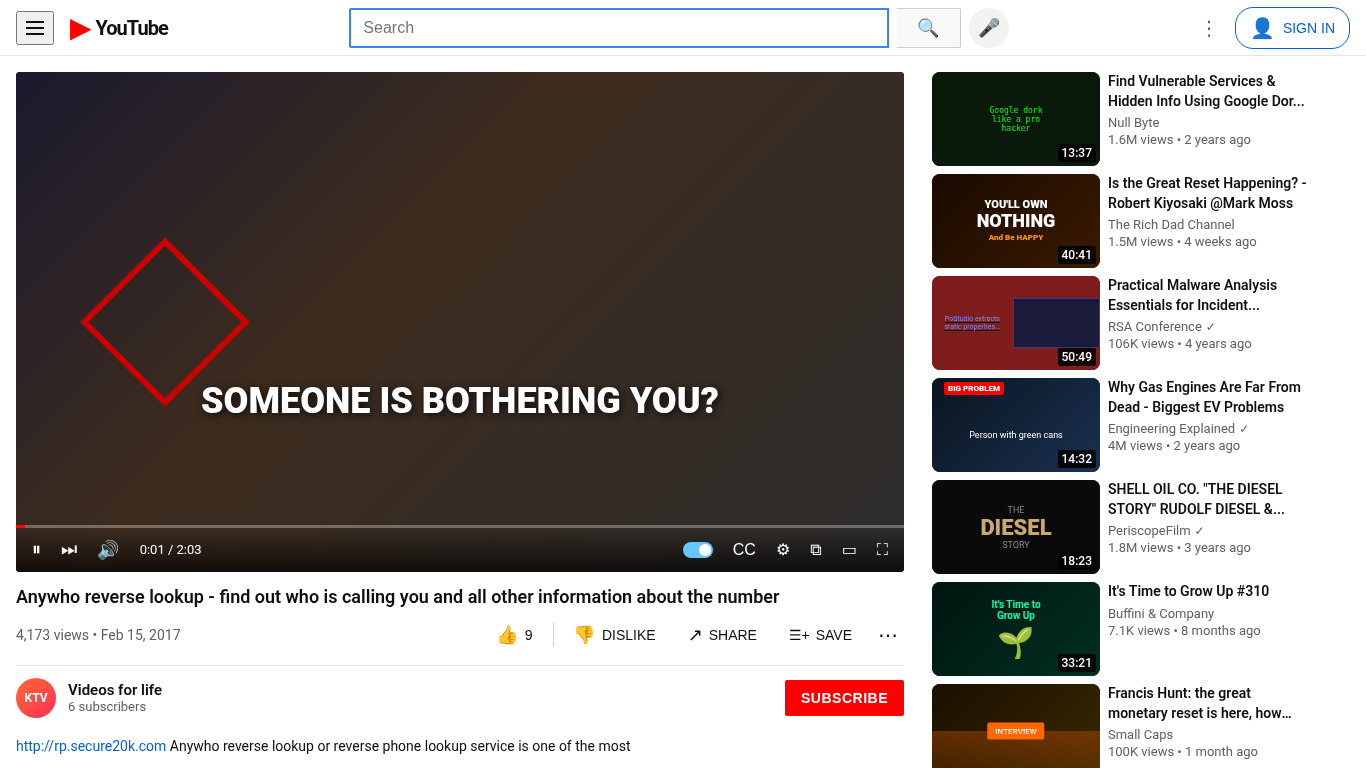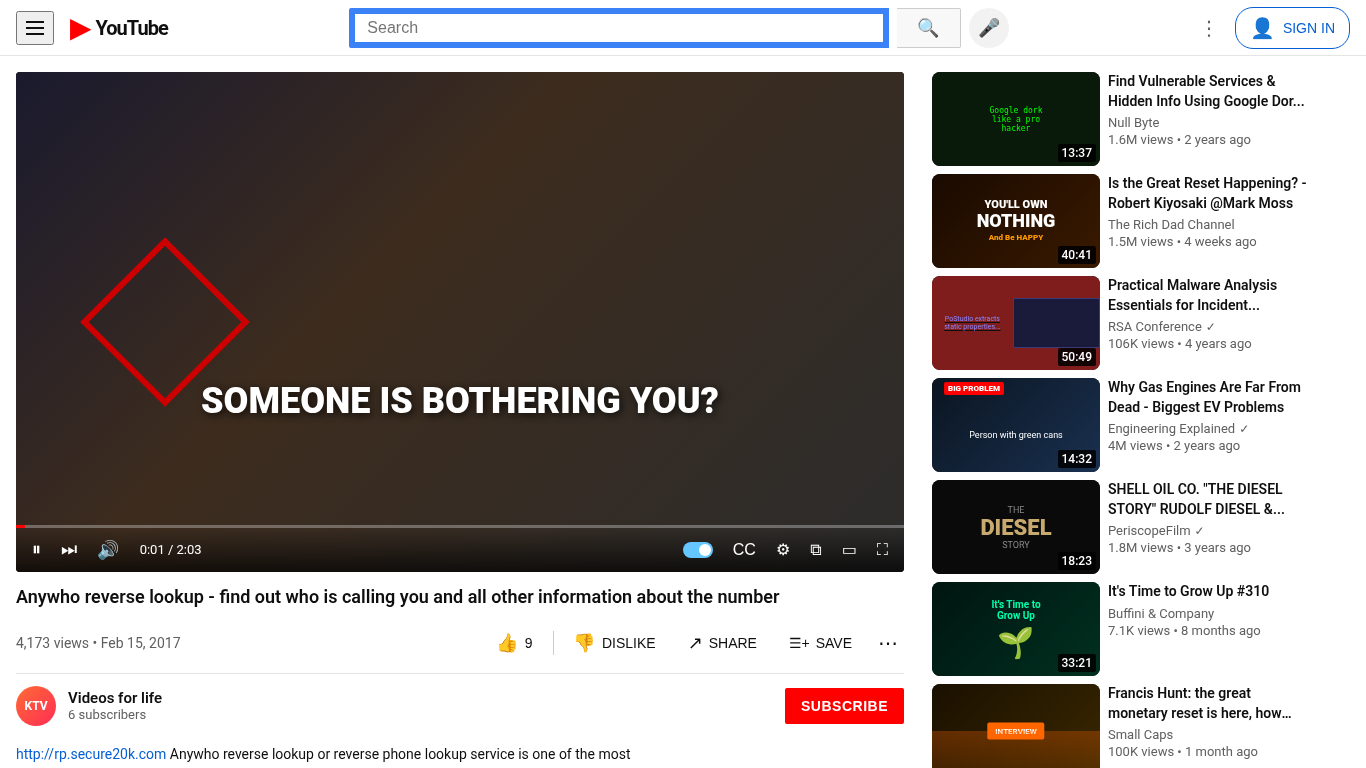--- a/index.html
+++ b/index.html
@@ -13,21 +13,21 @@
     }
     #header-left { display: flex; align-items: center; gap: 16px; }
     .hamburger-icon { display: flex; flex-direction: column; gap: 4px; cursor: pointer; padding: 8px; }
     .hamburger-icon span { display: block; width: 18px; height: 2px; background: #0f0f0f; }
     .yt-logo { display: flex; align-items: center; gap: 4px; cursor: pointer; }
     .yt-logo-icon { color: red; font-size: 28px; }
     .yt-logo-text { font-size: 20px; font-weight: 700; letter-spacing: -1px; color: #0f0f0f; }
 
     #header-center { flex: 1; display: flex; align-items: center; justify-content: center; gap: 8px; }
     .search-bar {
-      display: flex; align-items: center; border: 6px solid #3b82f6; border-radius: 2px 0 0 2px;
+      display: flex; align-items: center; border: 2px solid #3b82f6; border-radius: 2px 0 0 2px;
       height: 40px; width: 540px;
     }
     .search-bar input {
       flex: 1; border: none; outline: none; padding: 0 12px; font-size: 16px; color: #0f0f0f;
       background: transparent;
     }
     .search-btn {
       height: 40px; width: 64px; background: #f8f8f8; border: 1px solid #ccc; border-left: none;
       border-radius: 0 2px 2px 0; cursor: pointer; display: flex; align-items: center; justify-content: center;
     }
@@ -93,21 +93,21 @@
     .toggle-switch.on { background: #65c7ff; }
     .toggle-knob {
       width: 12px; height: 12px; background: #fff; border-radius: 50%;
       position: absolute; top: 2px; transition: left 0.2s;
     }
     .toggle-switch .toggle-knob { left: 16px; }
 
     
     #video-info { padding: 12px 0; }
     .video-title { font-size: 18px; font-weight: 600; line-height: 1.4; color: #0f0f0f; }
-    .video-meta { display: flex; align-items: center; justify-content: space-between; margin-top: 16px; }
+    .video-meta { display: flex; align-items: center; justify-content: space-between; margin-top: 8px; }
     .video-views-date { font-size: 14px; color: #606060; }
     .video-actions { display: flex; align-items: center; gap: 8px; }
     .action-btn {
       display: flex; align-items: center; gap: 6px; background: none; border: none;
       cursor: pointer; color: #0f0f0f; font-size: 14px; padding: 6px 12px;
       border-radius: 18px; font-weight: 500;
     }
     .action-icon { font-size: 18px; }
     .like-count { font-size: 14px; font-weight: 500; }
     .divider-v { width: 1px; height: 24px; background: #ccc; }

